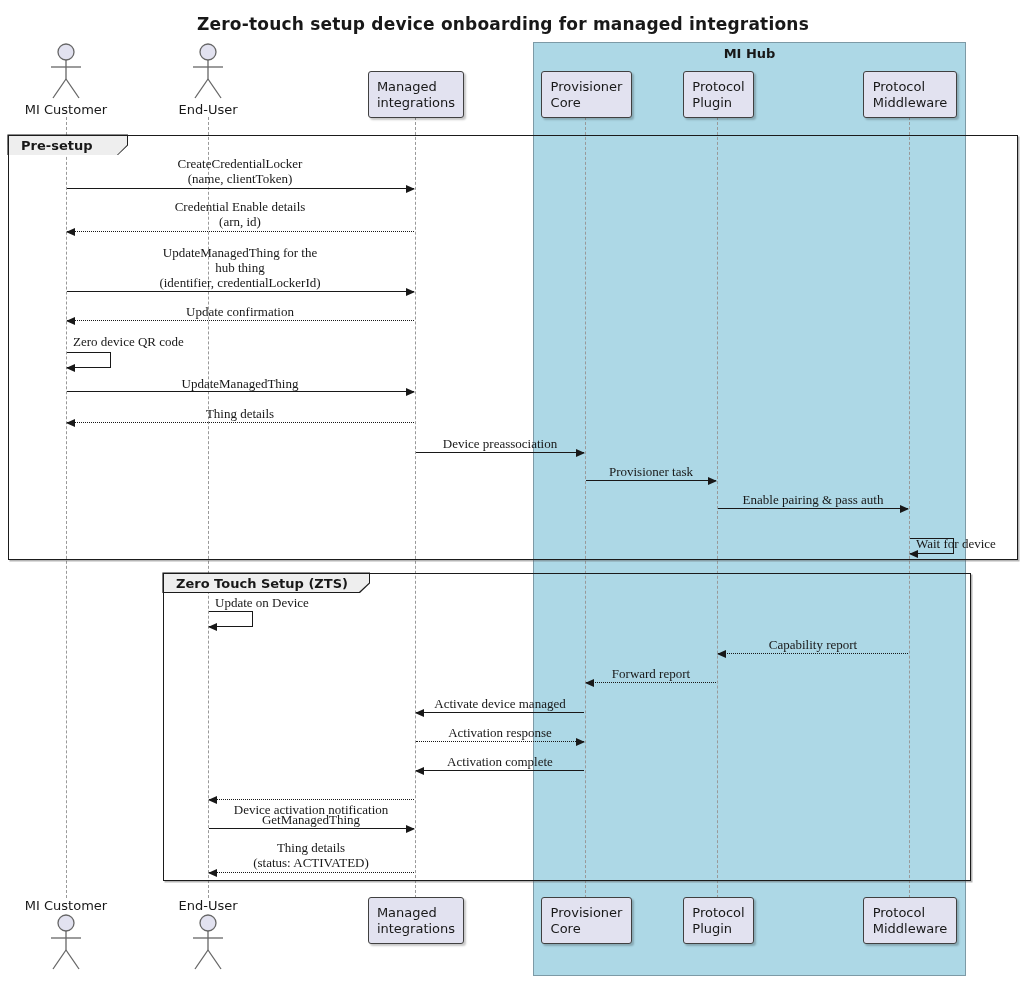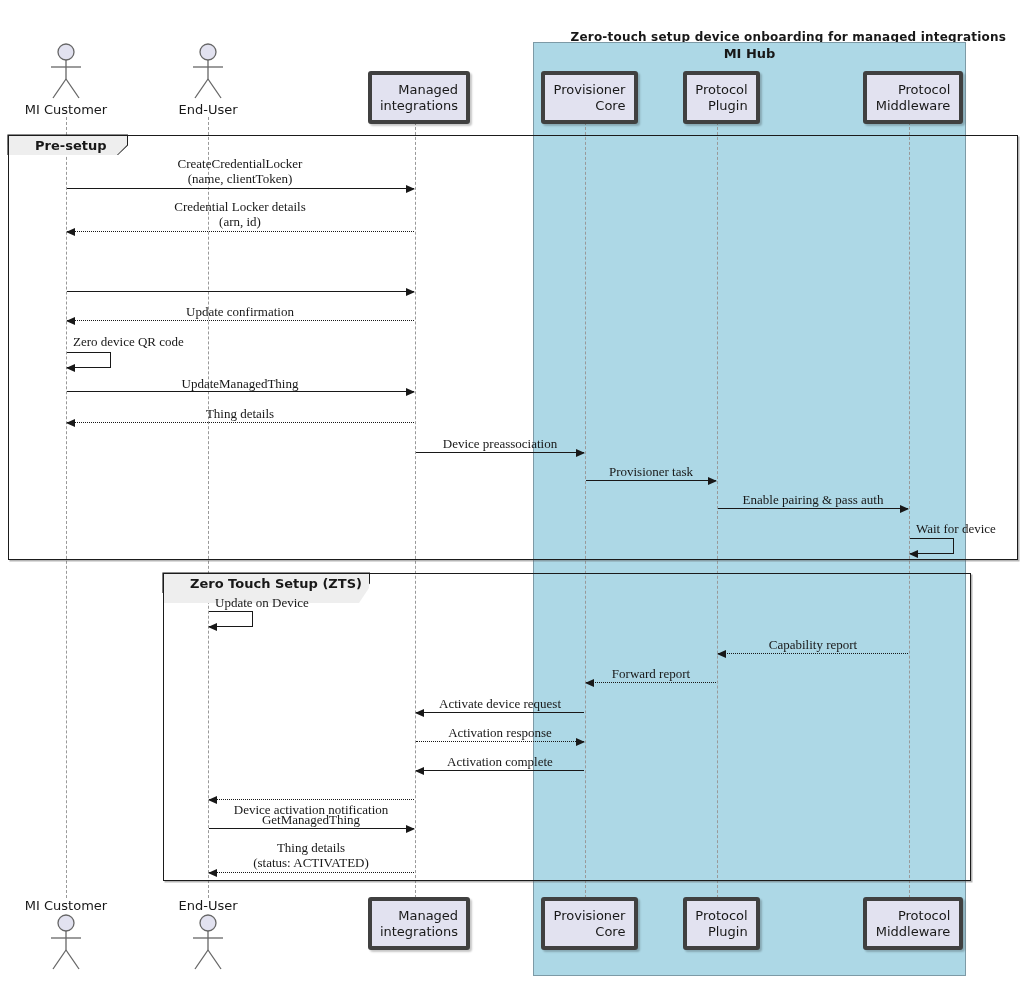--- a/index.html
+++ b/index.html
@@ -1,54 +1,54 @@
 <!DOCTYPE html>
 <html><head>
 <meta charset="utf-8">
 <style>
   html,body{margin:0;padding:0;background:#fff;}
   #canvas{
     position:relative;width:1026px;height:982px;background:#fff;overflow:hidden;
     font-family:"DejaVu Sans",sans-serif;font-size:13px;color:#181818;
   }
   
-  .title{position:absolute;left:0;top:14px;width:1006px;text-align:right;
-         font-weight:bold;font-size:12px;letter-spacing:.2px;margin-top:16px;}
+  .title{position:absolute;left:0;top:14px;width:1006px;text-align:center;
+         font-weight:bold;font-size:17px;letter-spacing:.2px;}
   
   .hubbox{position:absolute;left:533px;top:42px;width:431px;height:932px;
           background:#ADD8E6;border:1px solid #7d9aa6;z-index:0;}
   .hubbox .hublabel{display:block;text-align:center;font-weight:bold;margin-top:3px;}
   
   .life{position:absolute;top:117px;height:781px;width:0;
         border-left:1px dashed #999;z-index:1;}
   
   .frame{position:absolute;border:1.6px solid #1b1b1b;background:transparent;z-index:2;
          box-shadow:1.5px 1.5px 0 rgba(90,90,90,.45);}
   .tab-border{position:absolute;left:-1.6px;top:-1.6px;background:#1b1b1b;
         clip-path:polygon(0 0,100% 0,100% 50%,calc(100% - 11px) 100%,0 100%);}
   .tab-fill{position:absolute;left:0;top:0;background:#EEEEEE;
         clip-path:polygon(0 0,100% 0,100% 48%,calc(100% - 10px) 100%,0 100%);
-        font-weight:bold;line-height:19px;padding-left:26px;box-sizing:border-box;}
+        font-weight:bold;line-height:19px;padding-left:12px;box-sizing:border-box;}
   
   .lbl{position:absolute;transform:translateX(-50%);text-align:center;
        white-space:pre-line;line-height:15px;z-index:3;font-family:Liberation Serif, serif;}
   .lbl.lft{transform:none;text-align:left;}
   .arr{position:absolute;height:0;border-top:1px solid #181818;z-index:3;}
   .arr.dsh{border-top:1px dotted #181818;}
   .hd{position:absolute;width:0;height:0;border-top:4px solid transparent;
       border-bottom:4px solid transparent;top:-4.5px;}
   .hd.r{right:-1px;border-left:9px solid #181818;}
   .hd.l{left:-1px;border-right:9px solid #181818;}
   .selfmsg{position:absolute;width:43px;height:14px;z-index:3;
       border-top:1px solid #181818;border-right:1px solid #181818;
       border-bottom:1px solid #181818;}
   .selfmsg .hd.l{top:auto;bottom:-4.5px;}
   
-  .pbox{position:absolute;background:#E2E2F0;border:4px solid #404040;border-radius:3px;
-        display:flex;align-items:center;justify-content:center;text-align:right;
+  .pbox{position:absolute;background:#E2E2F0;border:1px solid #404040;border-radius:3px;
+        display:flex;align-items:center;justify-content:center;text-align:left;
         white-space:pre-line;line-height:16px;z-index:4;
         box-shadow:2px 2px 2px rgba(0,0,0,.22);}
   .alabel{position:absolute;transform:translateX(-50%);z-index:4;
           white-space:nowrap;}
   .actor{position:absolute;z-index:4;}
   .actor line{stroke:#666;stroke-width:1.3;}
   .actor circle{stroke:#666;stroke-width:1.3;fill:#E2E2F0;}
 </style>
 </head>
 <body>
@@ -67,35 +67,38 @@
   <div class="life" style="left:585px"></div>
   <div class="life" style="left:717px"></div>
   <div class="life" style="left:909px"></div>
 
   <div class="frame" style="left:8px;top:135px;width:1008px;height:423px">
     <div class="tab-border" style="width:121px;height:21px"></div>
     <div class="tab-fill" style="width:118px;height:19px">Pre-setup</div>
   </div>
   <div class="frame" style="left:163px;top:573px;width:806px;height:306px">
     <div class="tab-border" style="width:208px;height:21px"></div>
-    <div class="tab-fill" style="width:205px;height:29px">Zero Touch Setup (ZTS)</div>
+    <div class="tab-fill" style="width:205px;height:18px">Zero Touch Setup (ZTS)</div>
   </div>
 
   <div class="lbl" style="left:240px;top:156px">CreateCredentialLocker
 (name, clientToken)</div>
   <div class="arr" style="left:67px;top:188px;width:347px">
       <i class="hd r"></i>
     </div>
 
-  <div class="lbl" style="left:240px;top:199px">Credential Locker details
+  <div class="lbl" style="left:240px;top:199px">Credential Enable details
 (arn, id)</div>
   <div class="arr dsh" style="left:67px;top:231px;width:347px">
       <i class="hd l"></i>
     </div>
 
+  <div class="lbl" style="left:240px;top:245px">UpdateManagedThing for the
+hub thing
+(identifier, credentialLockerId)</div>
   <div class="arr" style="left:67px;top:291px;width:347px">
       <i class="hd r"></i>
     </div>
 
   <div class="lbl" style="left:240px;top:304px">Update confirmation</div>
   <div class="arr dsh" style="left:67px;top:320px;width:347px">
       <i class="hd l"></i>
     </div>
 
   <div class="lbl lft" style="left:73px;top:334px">Zero device QR code</div>
@@ -121,41 +124,41 @@
   <div class="lbl" style="left:651px;top:464px">Provisioner task</div>
   <div class="arr" style="left:586px;top:480px;width:130px">
       <i class="hd r"></i>
     </div>
 
   <div class="lbl" style="left:813px;top:492px">Enable pairing &amp; pass auth</div>
   <div class="arr" style="left:718px;top:508px;width:190px">
       <i class="hd r"></i>
     </div>
 
-  <div class="lbl lft" style="left:916px;top:521px">Wait for device</div>
+  <div class="lbl lft" style="left:916px;top:536px">Wait for device</div>
   <div class="selfmsg" style="left:910px;top:538px">
       <i class="hd l"></i>
     </div>
 
   <div class="lbl lft" style="left:215px;top:595px">Update on Device</div>
   <div class="selfmsg" style="left:209px;top:611px">
       <i class="hd l"></i>
     </div>
 
   <div class="lbl" style="left:813px;top:637px">Capability report</div>
   <div class="arr dsh" style="left:718px;top:653px;width:190px">
       <i class="hd l"></i>
     </div>
 
   <div class="lbl" style="left:651px;top:666px">Forward report</div>
   <div class="arr dsh" style="left:586px;top:682px;width:130px">
       <i class="hd l"></i>
     </div>
 
-  <div class="lbl" style="left:500px;top:696px">Activate device request</div>
+  <div class="lbl" style="left:500px;top:696px">Activate device managed</div>
   <div class="arr" style="left:416px;top:712px;width:168px">
       <i class="hd l"></i>
     </div>
 
   <div class="lbl" style="left:500px;top:725px">Activation response</div>
   <div class="arr dsh" style="left:416px;top:741px;width:168px">
       <i class="hd r"></i>
     </div>
 
   <div class="lbl" style="left:500px;top:754px">Activation complete</div>

